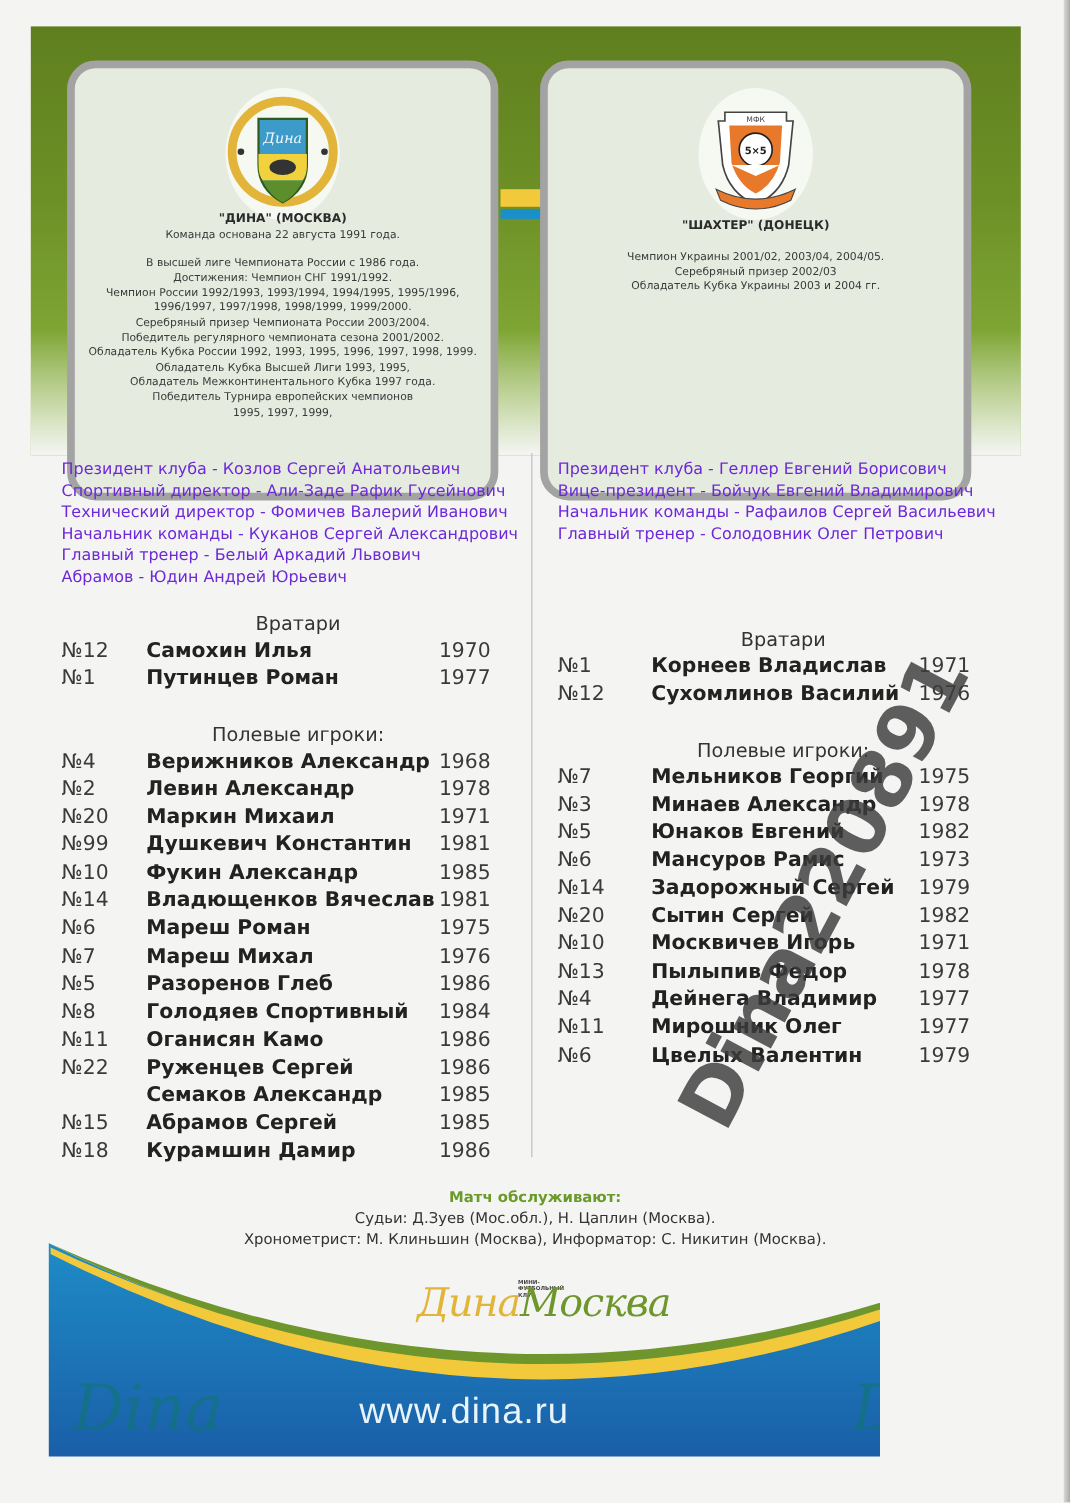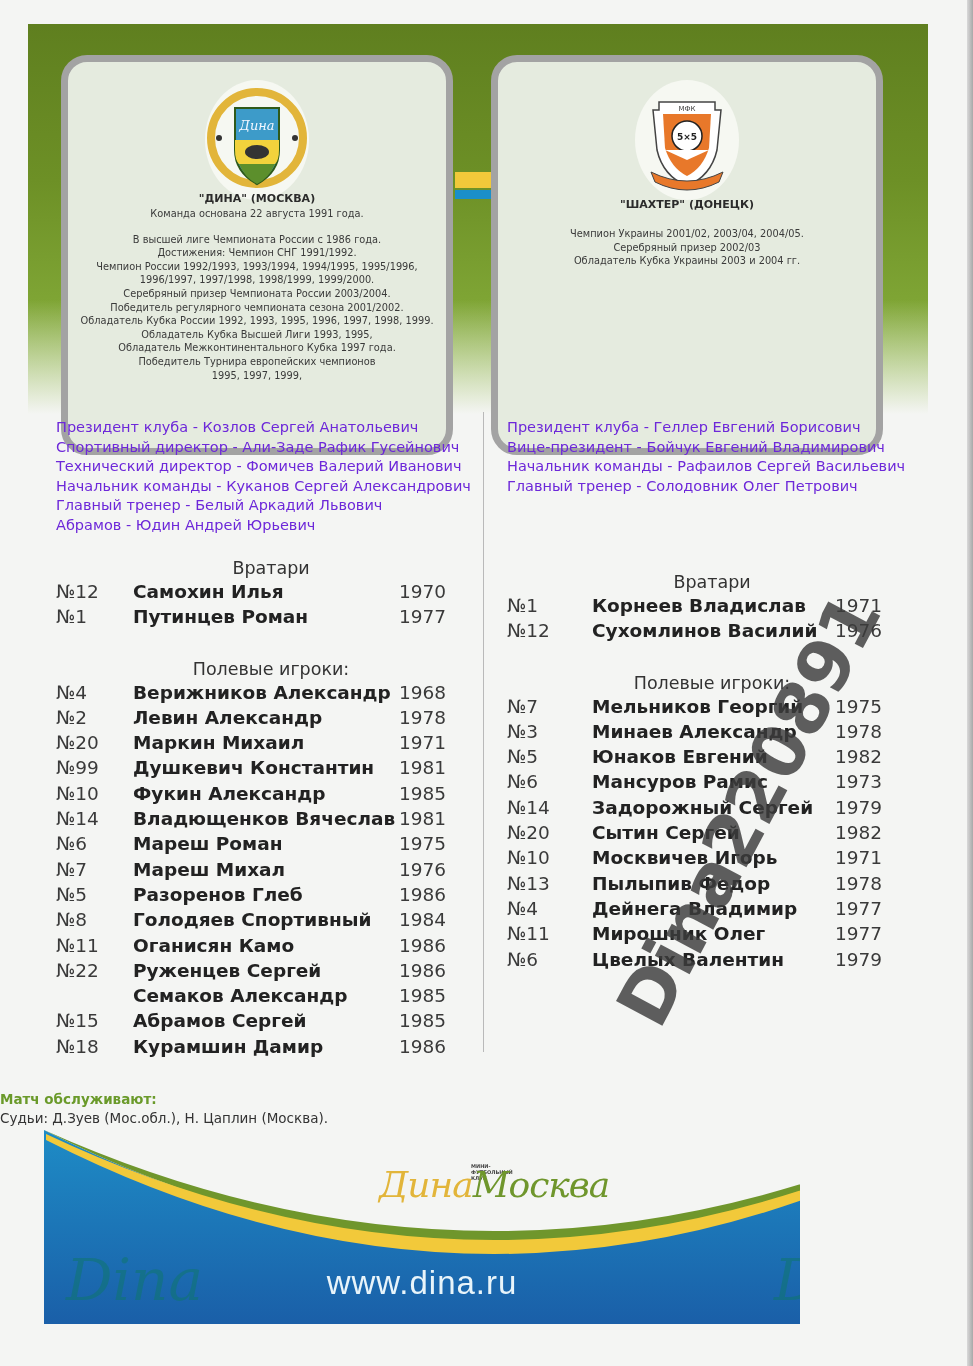--- a/index.html
+++ b/index.html
@@ -87,22 +87,22 @@
   .row .num { color: #3a3a3a; font-weight: normal; }
   .row .name { font-weight: bold; color: #222; }
   .row .year { color: #3a3a3a; }
   .roster.left .num { width: 77px; }
   .roster.left .name { width: 266px; }
   .roster.right .num { width: 85px; }
   .roster.right .name { width: 243px; }
   .spacer { height: 25px; }
 
   .officials {
-    position: absolute; left: 0; right: 0; top: 1080px; text-align: left;
-    font-size: 13.5px; line-height: 19px; color: #333; margin-top: 10px;
+    position: absolute; left: 0; right: 0; top: 1080px; text-align: center;
+    font-size: 13.5px; line-height: 19px; color: #333;
   }
   .officials .title { color: #6a9a2a; font-weight: bold; font-size: 13.5px; }
 
   .footer {
     position: absolute; left: 44px; top: 1128px; width: 756px; height: 200px;
     overflow: hidden;
   }
   .footer svg { position: absolute; left: 0; top: 0; }
   .footer-logo {
     position: absolute; left: 330px; top: 32px; width: 230px; height: 50px;
@@ -373,20 +373,21 @@
   <div class="row">
       <span class="num">№6</span>
       <span class="name">Цвелых Валентин</span>
       <span class="year">1979</span>
     </div>
 </div>
 
 <div class="officials">
   <div class="title">Матч обслуживают:</div>
   <div>Судьи: Д.Зуев (Мос.обл.), Н. Цаплин (Москва).</div>
+  <div>Хронометрист: М. Клиньшин (Москва), Информатор: С. Никитин (Москва).</div>
 </div>
 
 <div class="footer">
   <svg width="900" height="200" viewBox="0 0 900 200">
     <defs>
       <linearGradient id="blueg" x1="0" y1="0" x2="0" y2="1">
         <stop offset="0" stop-color="#1e8cc6"></stop>
         <stop offset="1" stop-color="#1a5fa8"></stop>
       </linearGradient>
     </defs>

